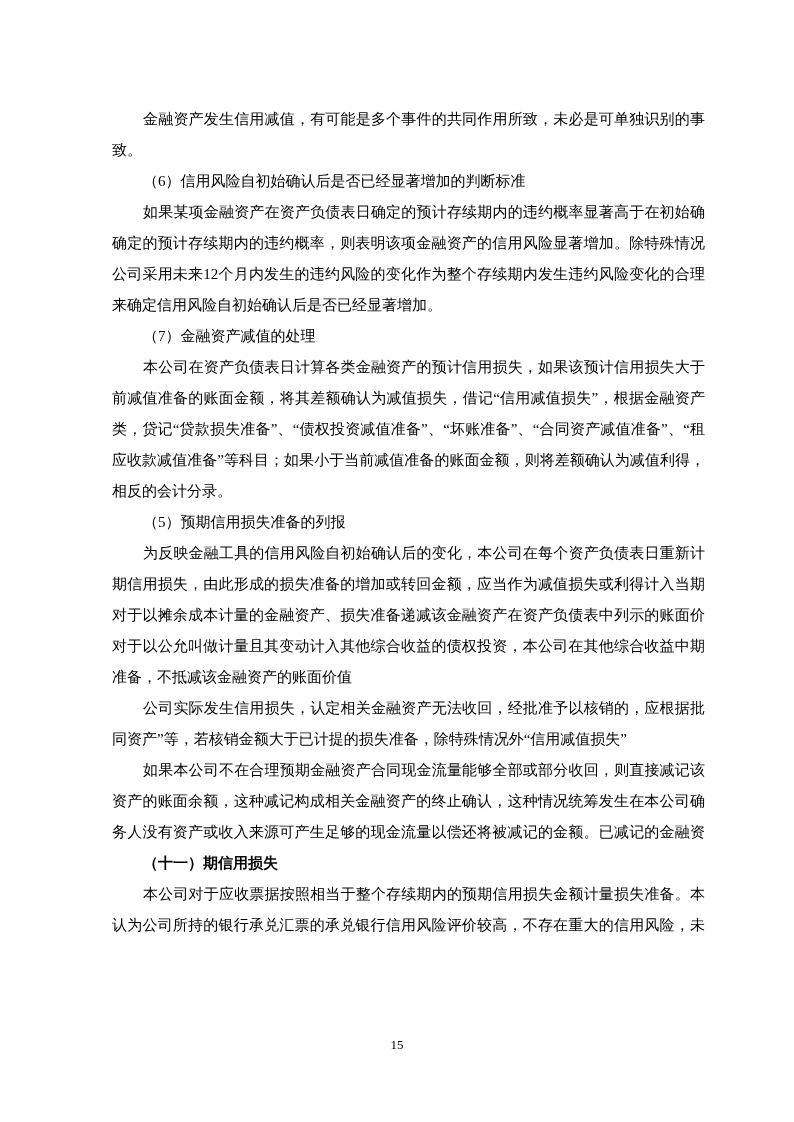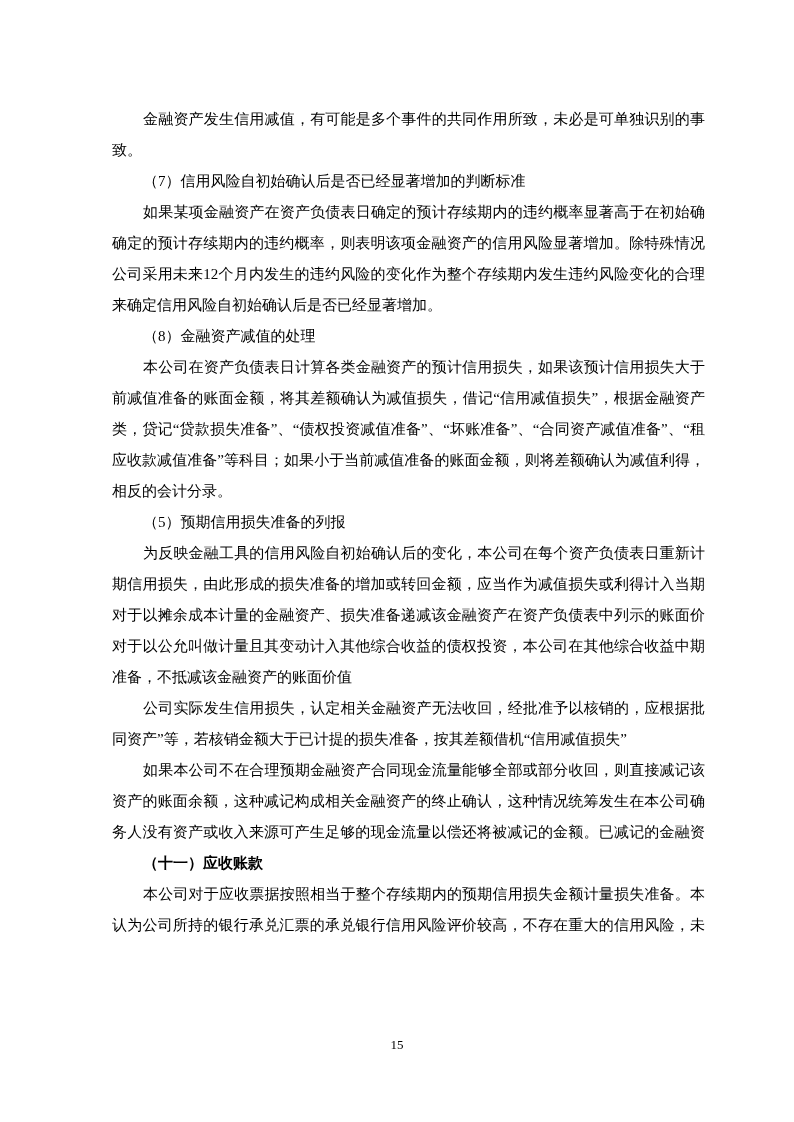--- a/index.html
+++ b/index.html
@@ -52,40 +52,40 @@
     line-height: 16px;
   }
 </style>
 </head>
 <body>
 
 <div class="page">
   <div class="content">
       <div class="line just indent">金融资产发生信用减值，有可能是多个事件的共同作用所致，未必是可单独识别的事件所</div>
       <div class="line">致。</div>
-      <div class="line indent">（7）信用风险自初始确认后是否已经显著增加的判断标准</div>
+      <div class="line indent">（6）信用风险自初始确认后是否已经显著增加的判断标准</div>
       <div class="line just indent">如果某项金融资产在资产负债表日确定的预计存续期内的违约概率显著高于在初始确认时</div>
       <div class="line just">确定的预计存续期内的违约概率，则表明该项金融资产的信用风险显著增加。除特殊情况外，</div>
       <div class="line just">公司采用未来12个月内发生的违约风险的变化作为整个存续期内发生违约风险变化的合理估计，</div>
       <div class="line">来确定信用风险自初始确认后是否已经显著增加。</div>
-      <div class="line indent">（8）金融资产减值的处理</div>
+      <div class="line indent">（7）金融资产减值的处理</div>
       <div class="line just indent">本公司在资产负债表日计算各类金融资产的预计信用损失，如果该预计信用损失大于其当</div>
       <div class="line just">前减值准备的账面金额，将其差额确认为减值损失，借记“信用减值损失”，根据金融资产的种</div>
       <div class="line just">类，贷记“贷款损失准备”、“债权投资减值准备”、“坏账准备”、“合同资产减值准备”、“租赁</div>
       <div class="line just">应收款减值准备”等科目；如果小于当前减值准备的账面金额，则将差额确认为减值利得，做</div>
       <div class="line">相反的会计分录。</div>
       <div class="line indent">（5）预期信用损失准备的列报</div>
       <div class="line just indent">为反映金融工具的信用风险自初始确认后的变化，本公司在每个资产负债表日重新计算预</div>
       <div class="line just">期信用损失，由此形成的损失准备的增加或转回金额，应当作为减值损失或利得计入当期损益。</div>
       <div class="line just">对于以摊余成本计量的金融资产、损失准备递减该金融资产在资产负债表中列示的账面价值；</div>
       <div class="line just">对于以公允叫做计量且其变动计入其他综合收益的债权投资，本公司在其他综合收益中期损失</div>
       <div class="line">准备，不抵减该金融资产的账面价值</div>
       <div class="line just indent">公司实际发生信用损失，认定相关金融资产无法收回，经批准予以核销的，应根据批准核</div>
-      <div class="line">同资产”等，若核销金额大于已计提的损失准备，按其差额借机“信用减值损失”</div>
+      <div class="line">同资产”等，若核销金额大于已计提的损失准备，除特殊情况外“信用减值损失”</div>
       <div class="line just indent">如果本公司不在合理预期金融资产合同现金流量能够全部或部分收回，则直接减记该金融</div>
       <div class="line just">资产的账面余额，这种减记构成相关金融资产的终止确认，这种情况统筹发生在本公司确定债</div>
       <div class="line just">务人没有资产或收入来源可产生足够的现金流量以偿还将被减记的金额。已减记的金融资产以</div>
-      <div class="line indent bold">（十一）应收账款</div>
+      <div class="line indent bold">（十一）期信用损失</div>
       <div class="line just indent">本公司对于应收票据按照相当于整个存续期内的预期信用损失金额计量损失准备。本公司</div>
       <div class="line just">认为公司所持的银行承兑汇票的承兑银行信用风险评价较高，不存在重大的信用风险，未计提</div>
     </div>
   <div class="page-number">15</div>
 </div>
 
 </body></html>

